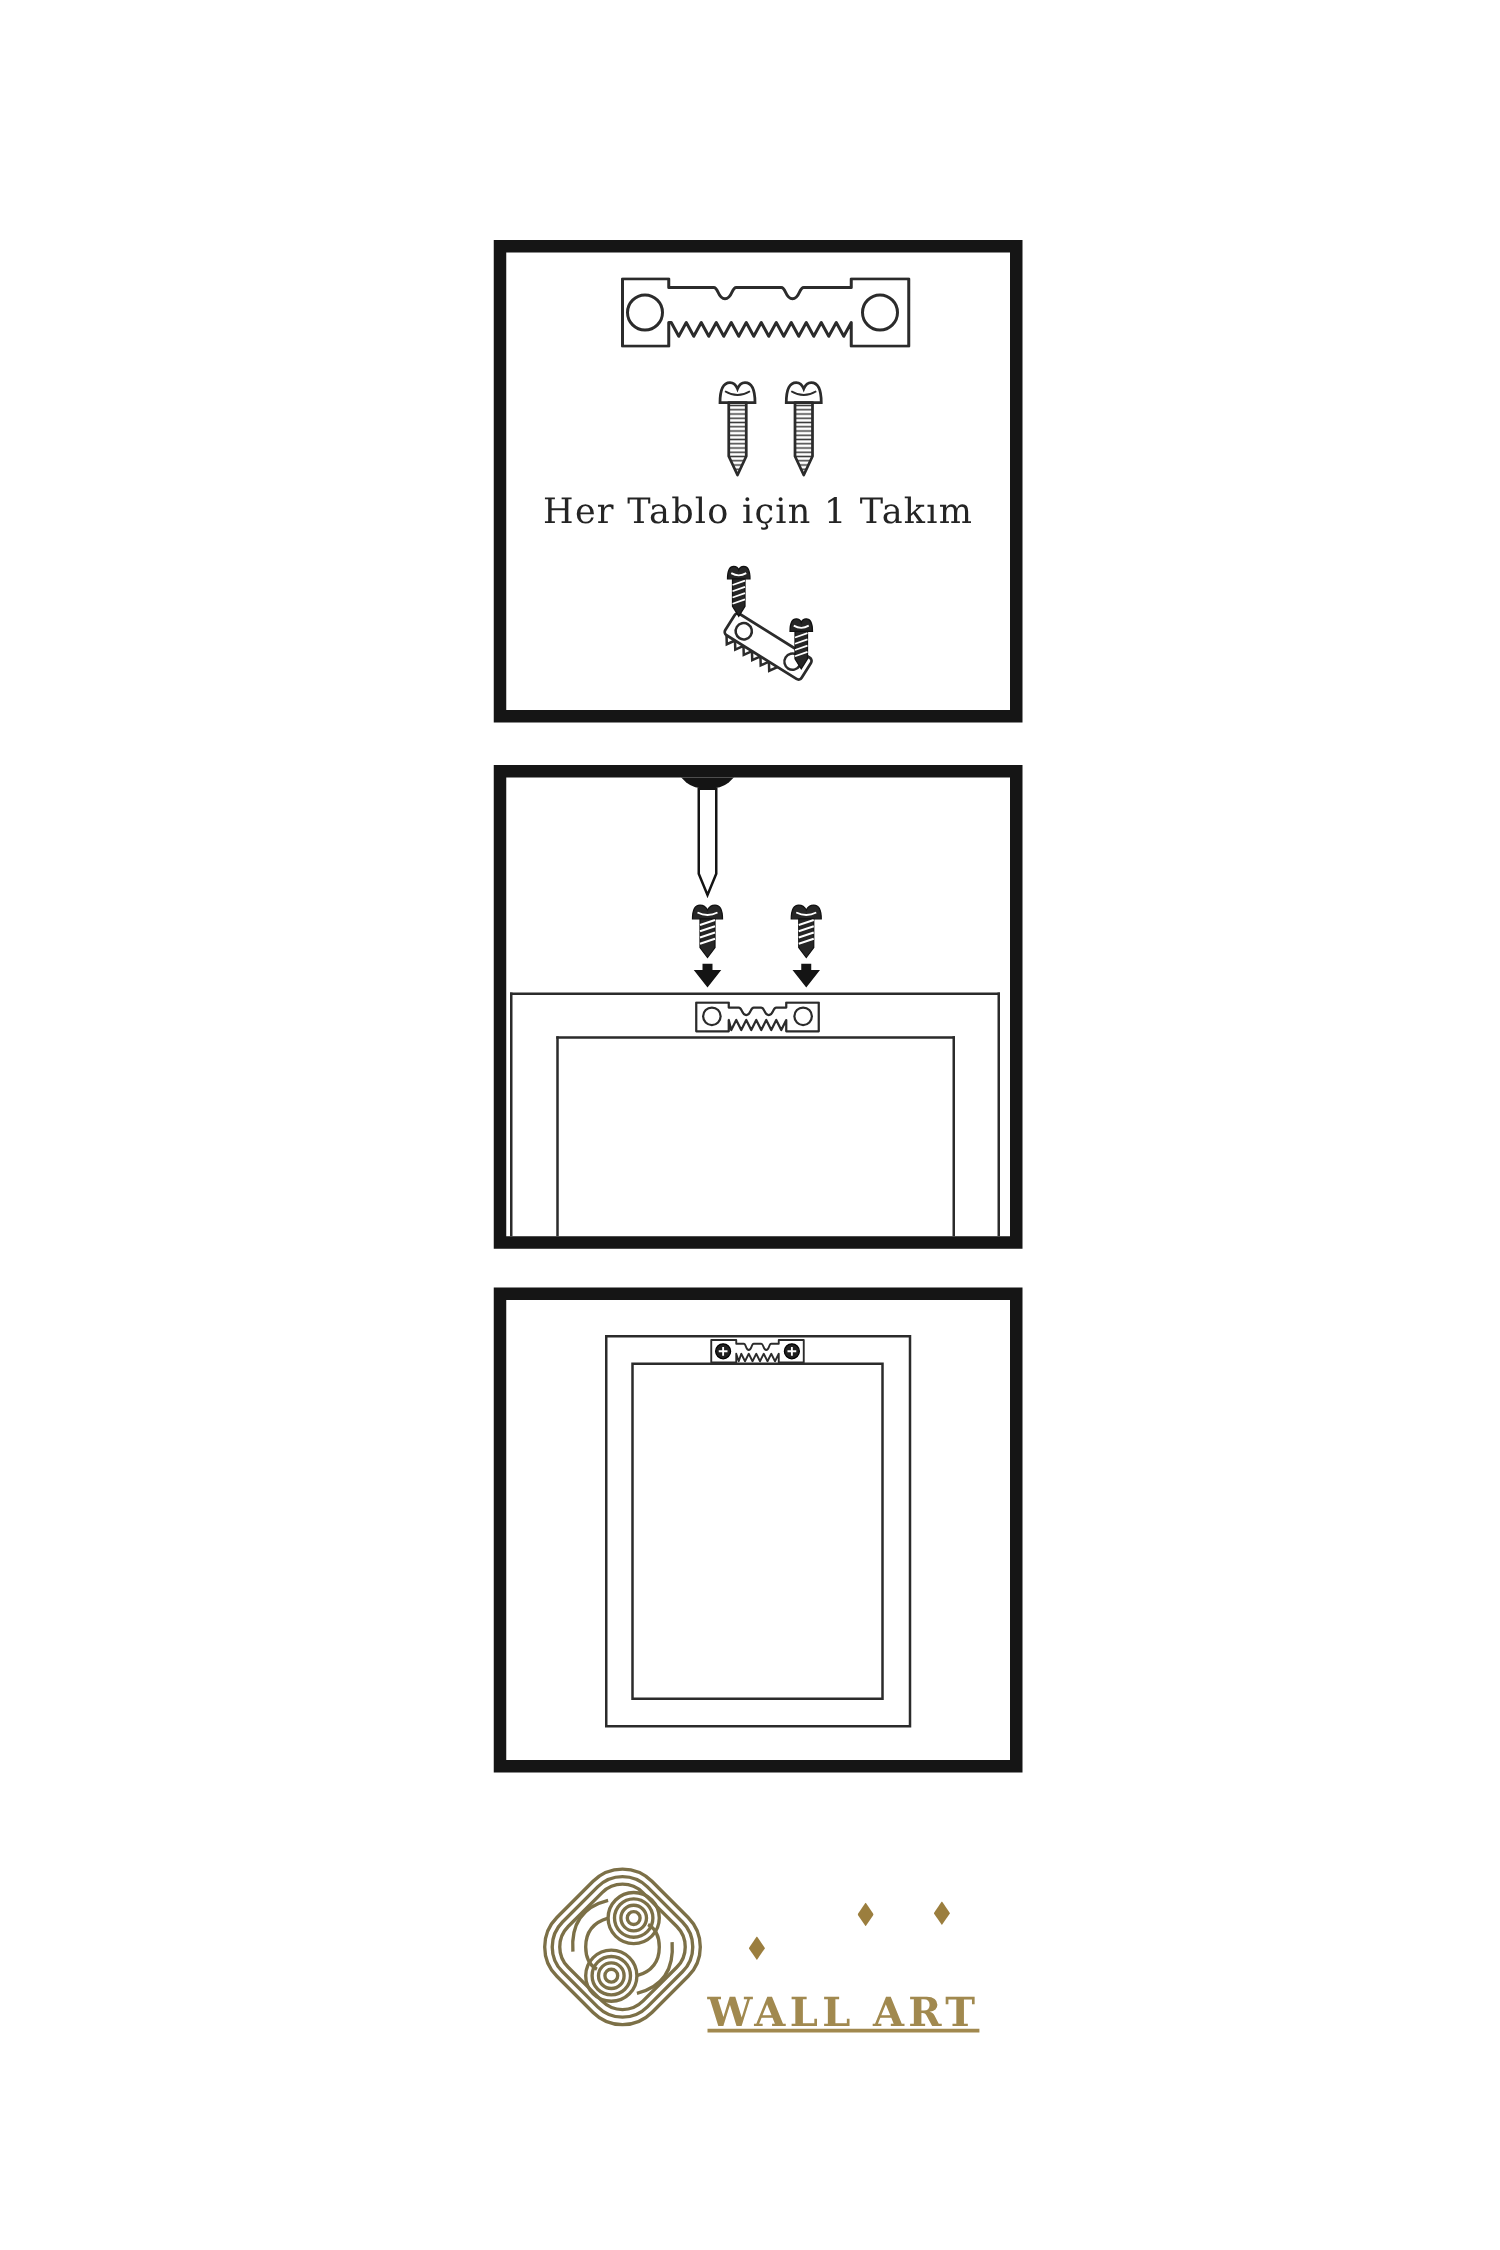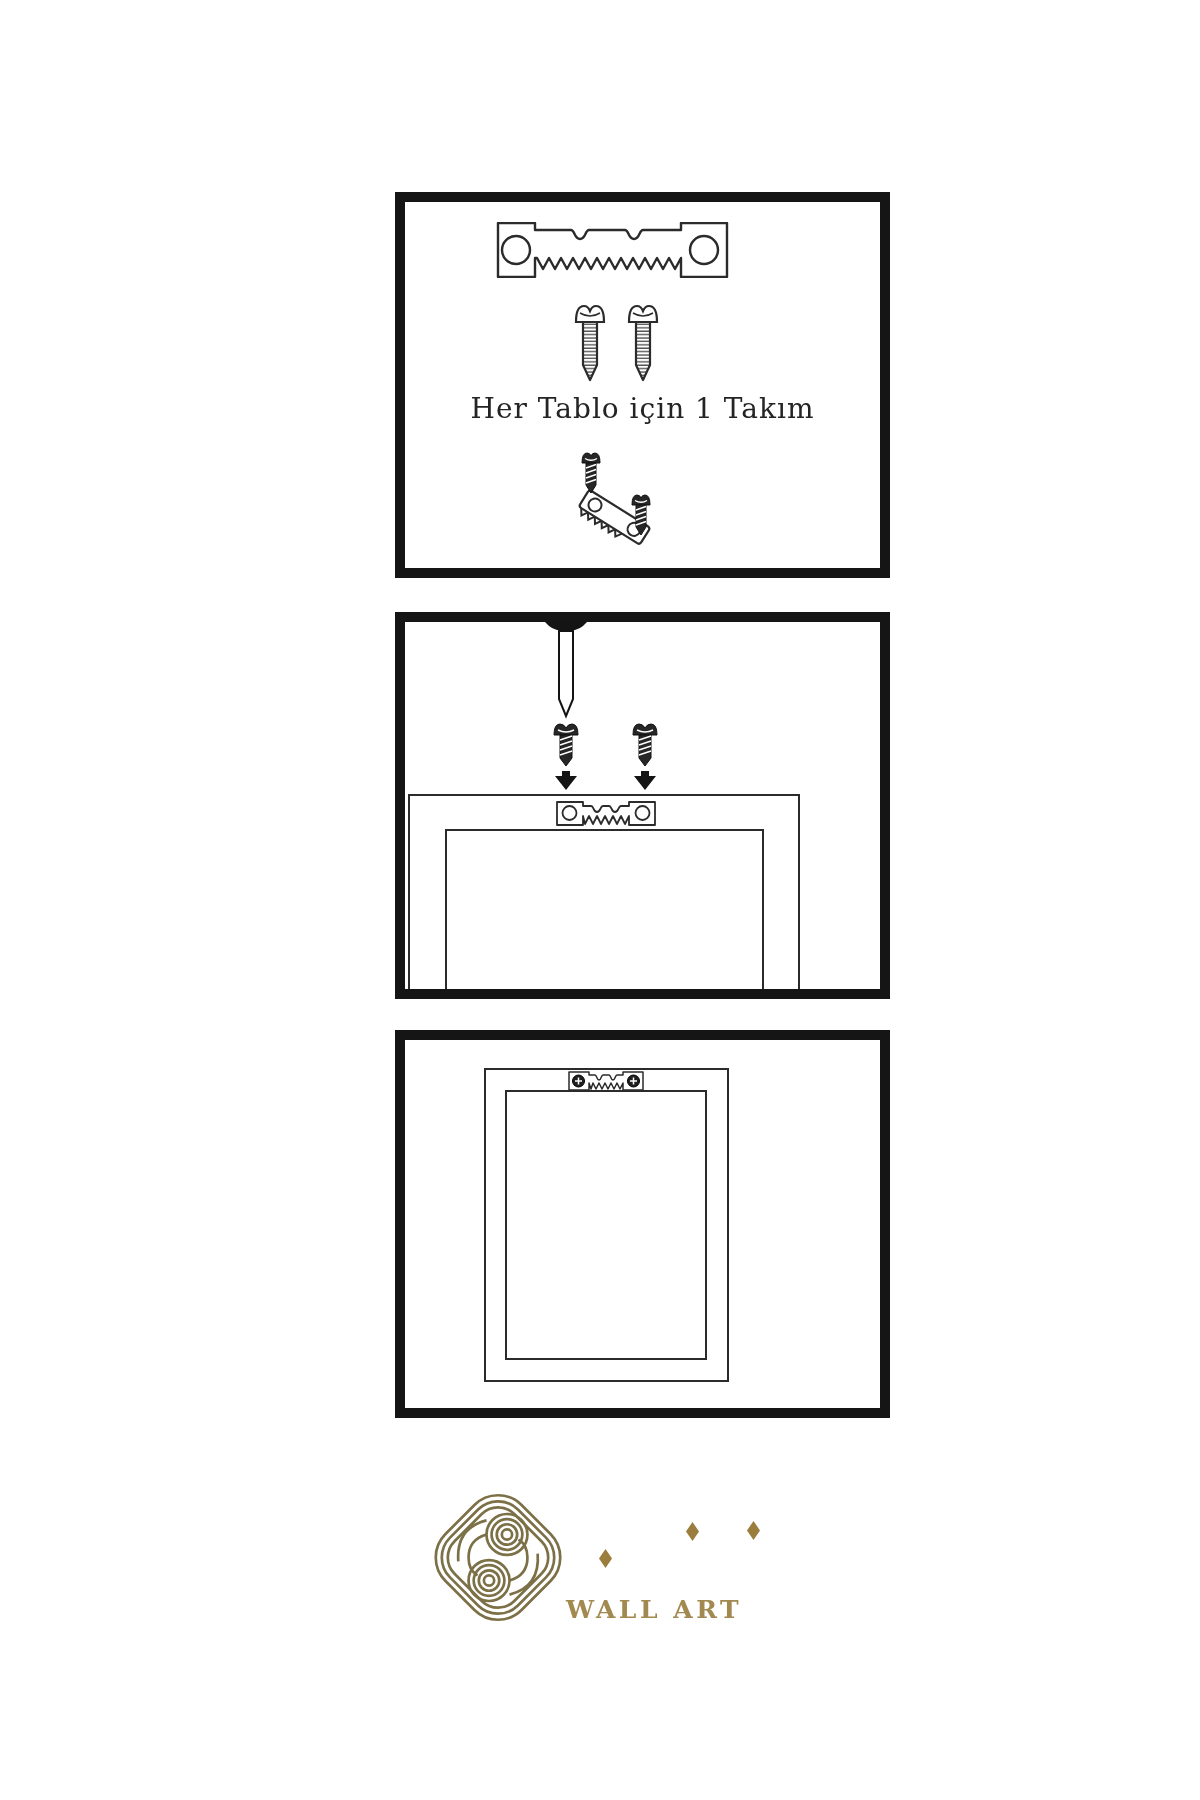--- a/index.html
+++ b/index.html
@@ -1,31 +1,31 @@
 <!DOCTYPE html>
 <html><head>
 <meta charset="utf-8">
 <style>
   html,body{margin:0;padding:0;background:#ffffff;}
   .stage{position:relative;width:1200px;height:1800px;background:#ffffff;overflow:hidden;
          font-family:"DejaVu Serif", serif;}
-  .panel{position:absolute;left:395px;width:495px;border:10px solid #151515;background:#ffffff;
+  .panel{position:absolute;left:395px;width:423px;border:10px solid #151515;background:#ffffff;
          box-sizing:border-box;overflow:hidden;}
   #panel-kit{top:192px;height:386px;}
   #panel-mount{top:612px;height:387px;}
   #panel-hang{top:1030px;height:388px;}
   .abs{position:absolute;}
   .caption{position:absolute;left:0;right:0;top:190px;text-align:center;
            font-size:28px;line-height:34px;color:#242424;letter-spacing:1px;font-weight:400;}
   .frame-rect{position:absolute;border:2px solid #2b2b2b;box-sizing:border-box;background:transparent;}
   
   .brand{position:absolute;left:562px;top:1512px;font-size:97px;line-height:97px;
          font-weight:700;color:#1b4636;letter-spacing:1px;}
-  .brand-sub{position:absolute;left:566px;top:1597px;font-size:25px;line-height:26px;
-         font-weight:700;color:#a1894f;letter-spacing:3.5px;}
+  .brand-sub{position:absolute;left:566px;top:1597px;font-size:32px;line-height:26px;
+         font-weight:700;color:#a1894f;letter-spacing:3.5px;text-decoration:underline;}
   .diamond{position:absolute;width:13px;height:19px;background:#9b7e3e;
          clip-path:polygon(50% 0,100% 50%,50% 100%,0 50%);}
 </style>
 </head>
 <body>
 
 <div class="stage">
 
   <div class="panel" id="panel-kit">
 

